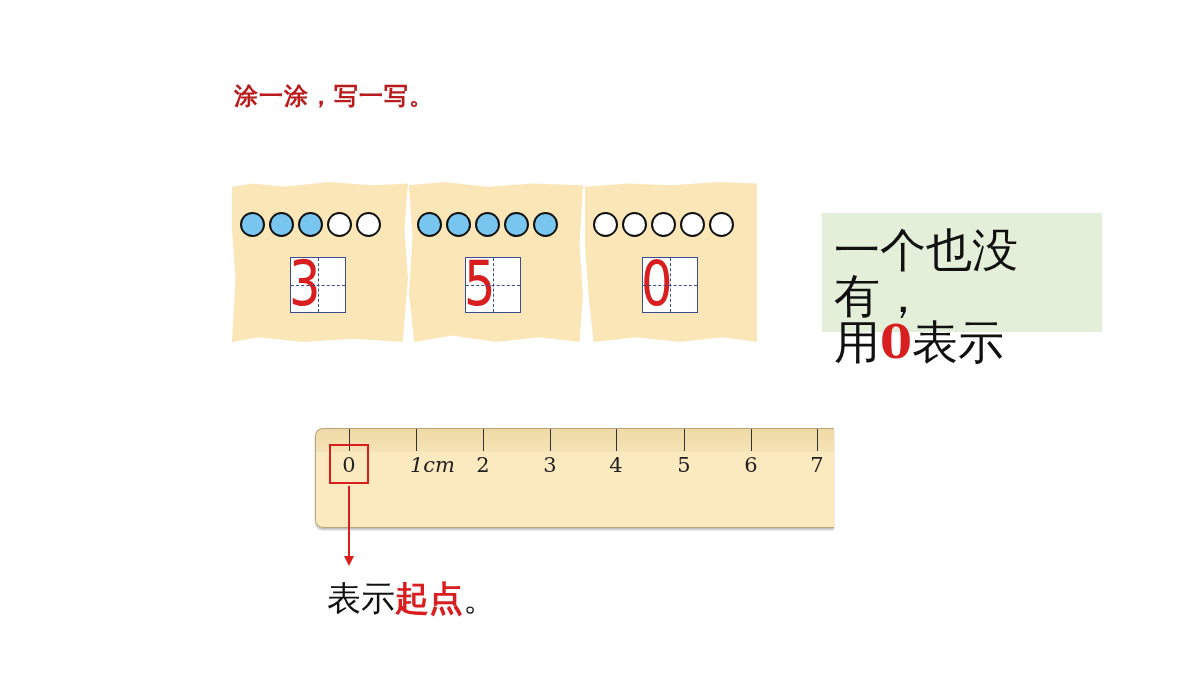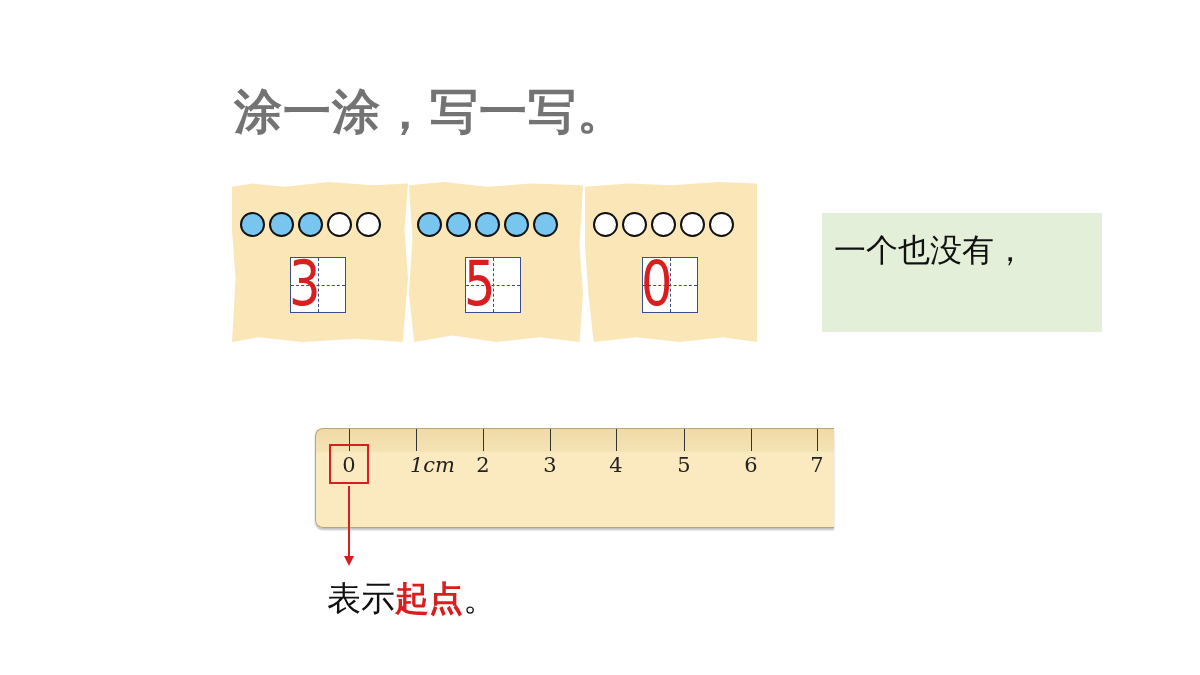--- a/index.html
+++ b/index.html
@@ -1,21 +1,21 @@
 <!DOCTYPE html>
 <html><head>
   <meta charset="utf-8">
   <style>
     html, body { margin: 0; padding: 0; }
     body {
       width: 1200px; height: 675px; background: #ffffff; position: relative; overflow: hidden;
       font-family: "DejaVu Sans", sans-serif;
     }
     .title {
-      position: absolute; left: 234px; top: 80px; font-size: 48px; font-weight: bold; color: #737373;
+      position: absolute; left: 234px; top: 80px; font-size: 24px; font-weight: bold; color: #b91c1c;
       letter-spacing: 1px; font-family: "DejaVu Sans", sans-serif;
     }
     .strip {
       position: absolute; top: 182px; height: 160px; background: #fbe6b8;
     }
     .strip.s1 { left: 232px; width: 176px; clip-path: polygon(0 3%, 12% 1%, 30% 3%, 55% 0, 80% 2%, 100% 1%, 98% 30%, 100% 60%, 97% 100%, 70% 98%, 40% 100%, 15% 97%, 0 100%, 2% 60%, 0 30%); }
     .strip.s2 { left: 409px; width: 174px; clip-path: polygon(0 2%, 20% 0, 45% 3%, 70% 1%, 100% 2%, 98% 40%, 100% 70%, 98% 100%, 75% 97%, 50% 100%, 25% 96%, 3% 100%, 0 70%, 2% 35%); }
     .strip.s3 { left: 585px; width: 172px; clip-path: polygon(0 3%, 25% 1%, 50% 2%, 78% 0, 100% 1%, 100% 100%, 80% 97%, 55% 100%, 30% 97%, 5% 100%, 2% 70%, 0 40%); }
     .dots { position: absolute; top: 30px; left: 8px; display: flex; gap: 4px; }
     .dot {
@@ -28,21 +28,21 @@
       box-sizing: border-box;
     }
     .box::before { content: ""; position: absolute; left: 50%; top: 0; bottom: 0; border-left: 1px dashed #3a4d8f; }
     .box::after { content: ""; position: absolute; top: 50%; left: 0; right: 0; border-top: 1px dashed #3a4d8f; }
     .box .digit {
       position: absolute; left: -2px; top: -10px; font-size: 62px; line-height: 72px; color: #d81e1e;
       font-family: "DejaVu Sans", sans-serif; font-weight: normal; transform: scaleX(0.8); transform-origin: left;
     }
     .note {
       position: absolute; left: 822px; top: 213px; width: 280px; height: 119px; background: #e3efd9;
-      font-family: "DejaVu Serif", serif; font-size: 32px; color: #111; box-sizing: border-box;
+      font-family: "DejaVu Serif", serif; font-size: 46px; color: #111; box-sizing: border-box;
       padding: 14px 0 0 12px; line-height: 46px;
     }
     .note .zero { color: #d81e1e; font-weight: bold; }
     .ruler {
       position: absolute; left: 315px; top: 428px; width: 518px; height: 98px;
       background: linear-gradient(#efd9a6 0, #f5e3b5 22px, #fbe9bf 24px, #fbe9bf 100%);
       border: 1px solid #b9a57a; border-radius: 8px 0 0 8px; border-right: none;
       box-shadow: 0 2px 2px rgba(0,0,0,0.25);
     }
     .tick { position: absolute; top: 0; width: 1px; height: 22px; background: #333; }
@@ -101,20 +101,21 @@
     <div class="dot"></div>
     <div class="dot"></div>
   </div>
   <div class="box" style="left:57px;">
     <span class="digit">0</span>
   </div>
 </div>
 
 <div class="note">
   <div>一个也没有，</div>
+  <div><span>用</span><span class="zero">0</span><span>表示</span></div>
 </div>
 
 <div class="ruler">
   <div class="tick" style="left:33px;"></div>
   <div class="tick" style="left:100px;"></div>
   <div class="tick" style="left:167px;"></div>
   <div class="tick" style="left:234px;"></div>
   <div class="tick" style="left:300px;"></div>
   <div class="tick" style="left:368px;"></div>
   <div class="tick" style="left:435px;"></div>

